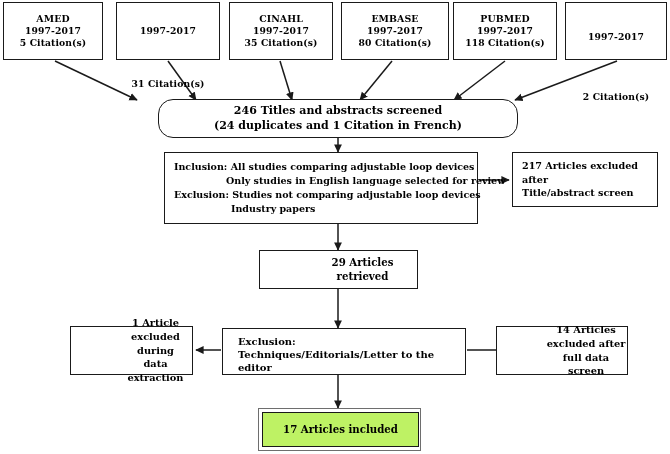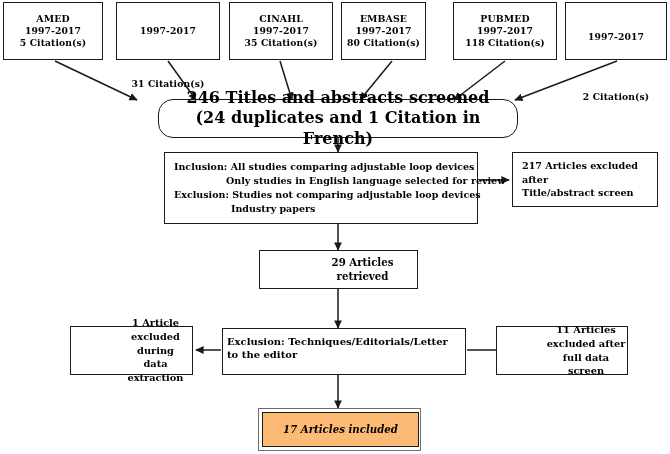--- a/index.html
+++ b/index.html
@@ -44,21 +44,21 @@
   .node.leftal   { align-items: flex-start; text-align: left; }
 
   .src {
     font-size: 9.2px;
     letter-spacing: .1px;
     padding: 2px 2px;
   }
   .src .ttl { font-size: 9.4px; }
 
   .screened {
-    font-size: 16px;
+    font-size: 11px;
     padding: 2px 6px;
     border-radius: 15px;
   }
 
   .criteria {
     font-size: 9.5px;
     padding: 7px 9px;
     line-height: 1.45;
     justify-content: flex-start;
   }
@@ -68,21 +68,21 @@
   .excl-right {
     font-size: 9.6px;
     padding: 4px 9px;
     line-height: 1.42;
   }
 
   .retrieved { font-size: 10.2px; }
 
   .excl-mid {
     font-size: 10px;
-    padding: 3px 4px;
+    padding: 3px 15px;
     justify-content: flex-start;
   }
   .excl-mid .line1 { margin-top: 4px; }
 
   .excl-left {
     font-size: 9.8px;
     line-height: 1.4;
   }
 
   .final {
@@ -91,22 +91,21 @@
     font-size: 10.2px;
   }
   .final .inner {
     border: 1.4px solid #1a1a1a;
     width: 100%;
     height: 100%;
     display: flex;
     align-items: center;
     justify-content: center;
     text-align: center;
-    background: #fdba74;
-    font-style: italic;
+    background: #bef264;
   }
 </style>
 </head>
 <body>
 
 <div id="diagram">
 
   <svg id="edge-layer" viewBox="0 0 670 454" width="670" height="454">
     <defs>
       <marker id="ah" markerWidth="9" markerHeight="9" refX="7.6" refY="4.5" orient="auto" markerUnits="userSpaceOnUse">
@@ -148,21 +147,21 @@
     <div>1997-2017</div>
     <div>31 Citation(s)</div>
   </div>
 
   <div class="node center src" style="left:229px; top:2px; width:104px; height:58px;">
     <div class="ttl">CINAHL</div>
     <div>1997-2017</div>
     <div>35 Citation(s)</div>
   </div>
 
-  <div class="node center src" style="left:341px; top:2px; width:85px; height:58px;">
+  <div class="node center src" style="left:341px; top:2px; width:108px; height:58px;">
     <div class="ttl">EMBASE</div>
     <div>1997-2017</div>
     <div>80 Citation(s)</div>
   </div>
 
   <div class="node center src" style="left:453px; top:2px; width:104px; height:58px;">
     <div class="ttl">PUBMED</div>
     <div>1997-2017</div>
     <div>118 Citation(s)</div>
   </div>
@@ -198,21 +197,21 @@
   <div class="node leftal excl-mid" style="left:222px; top:328px; width:244px; height:47px;">
     <div class="line1">Exclusion: Techniques/Editorials/Letter to the editor</div>
   </div>
 
   <div class="node center excl-left" style="left:70px; top:326px; width:123px; height:49px;">
     <div>1 Article excluded during</div>
     <div>data extraction</div>
   </div>
 
   <div class="node center excl-left" style="left:496px; top:326px; width:132px; height:49px;">
-    <div>11 Articles excluded after</div>
+    <div>14 Articles excluded after</div>
     <div>full data screen</div>
   </div>
 
   <div class="node final" style="left:258px; top:408px; width:163px; height:43px;">
     <div class="inner">17 Articles included</div>
   </div>
 
 </div>
 
 </body></html>

